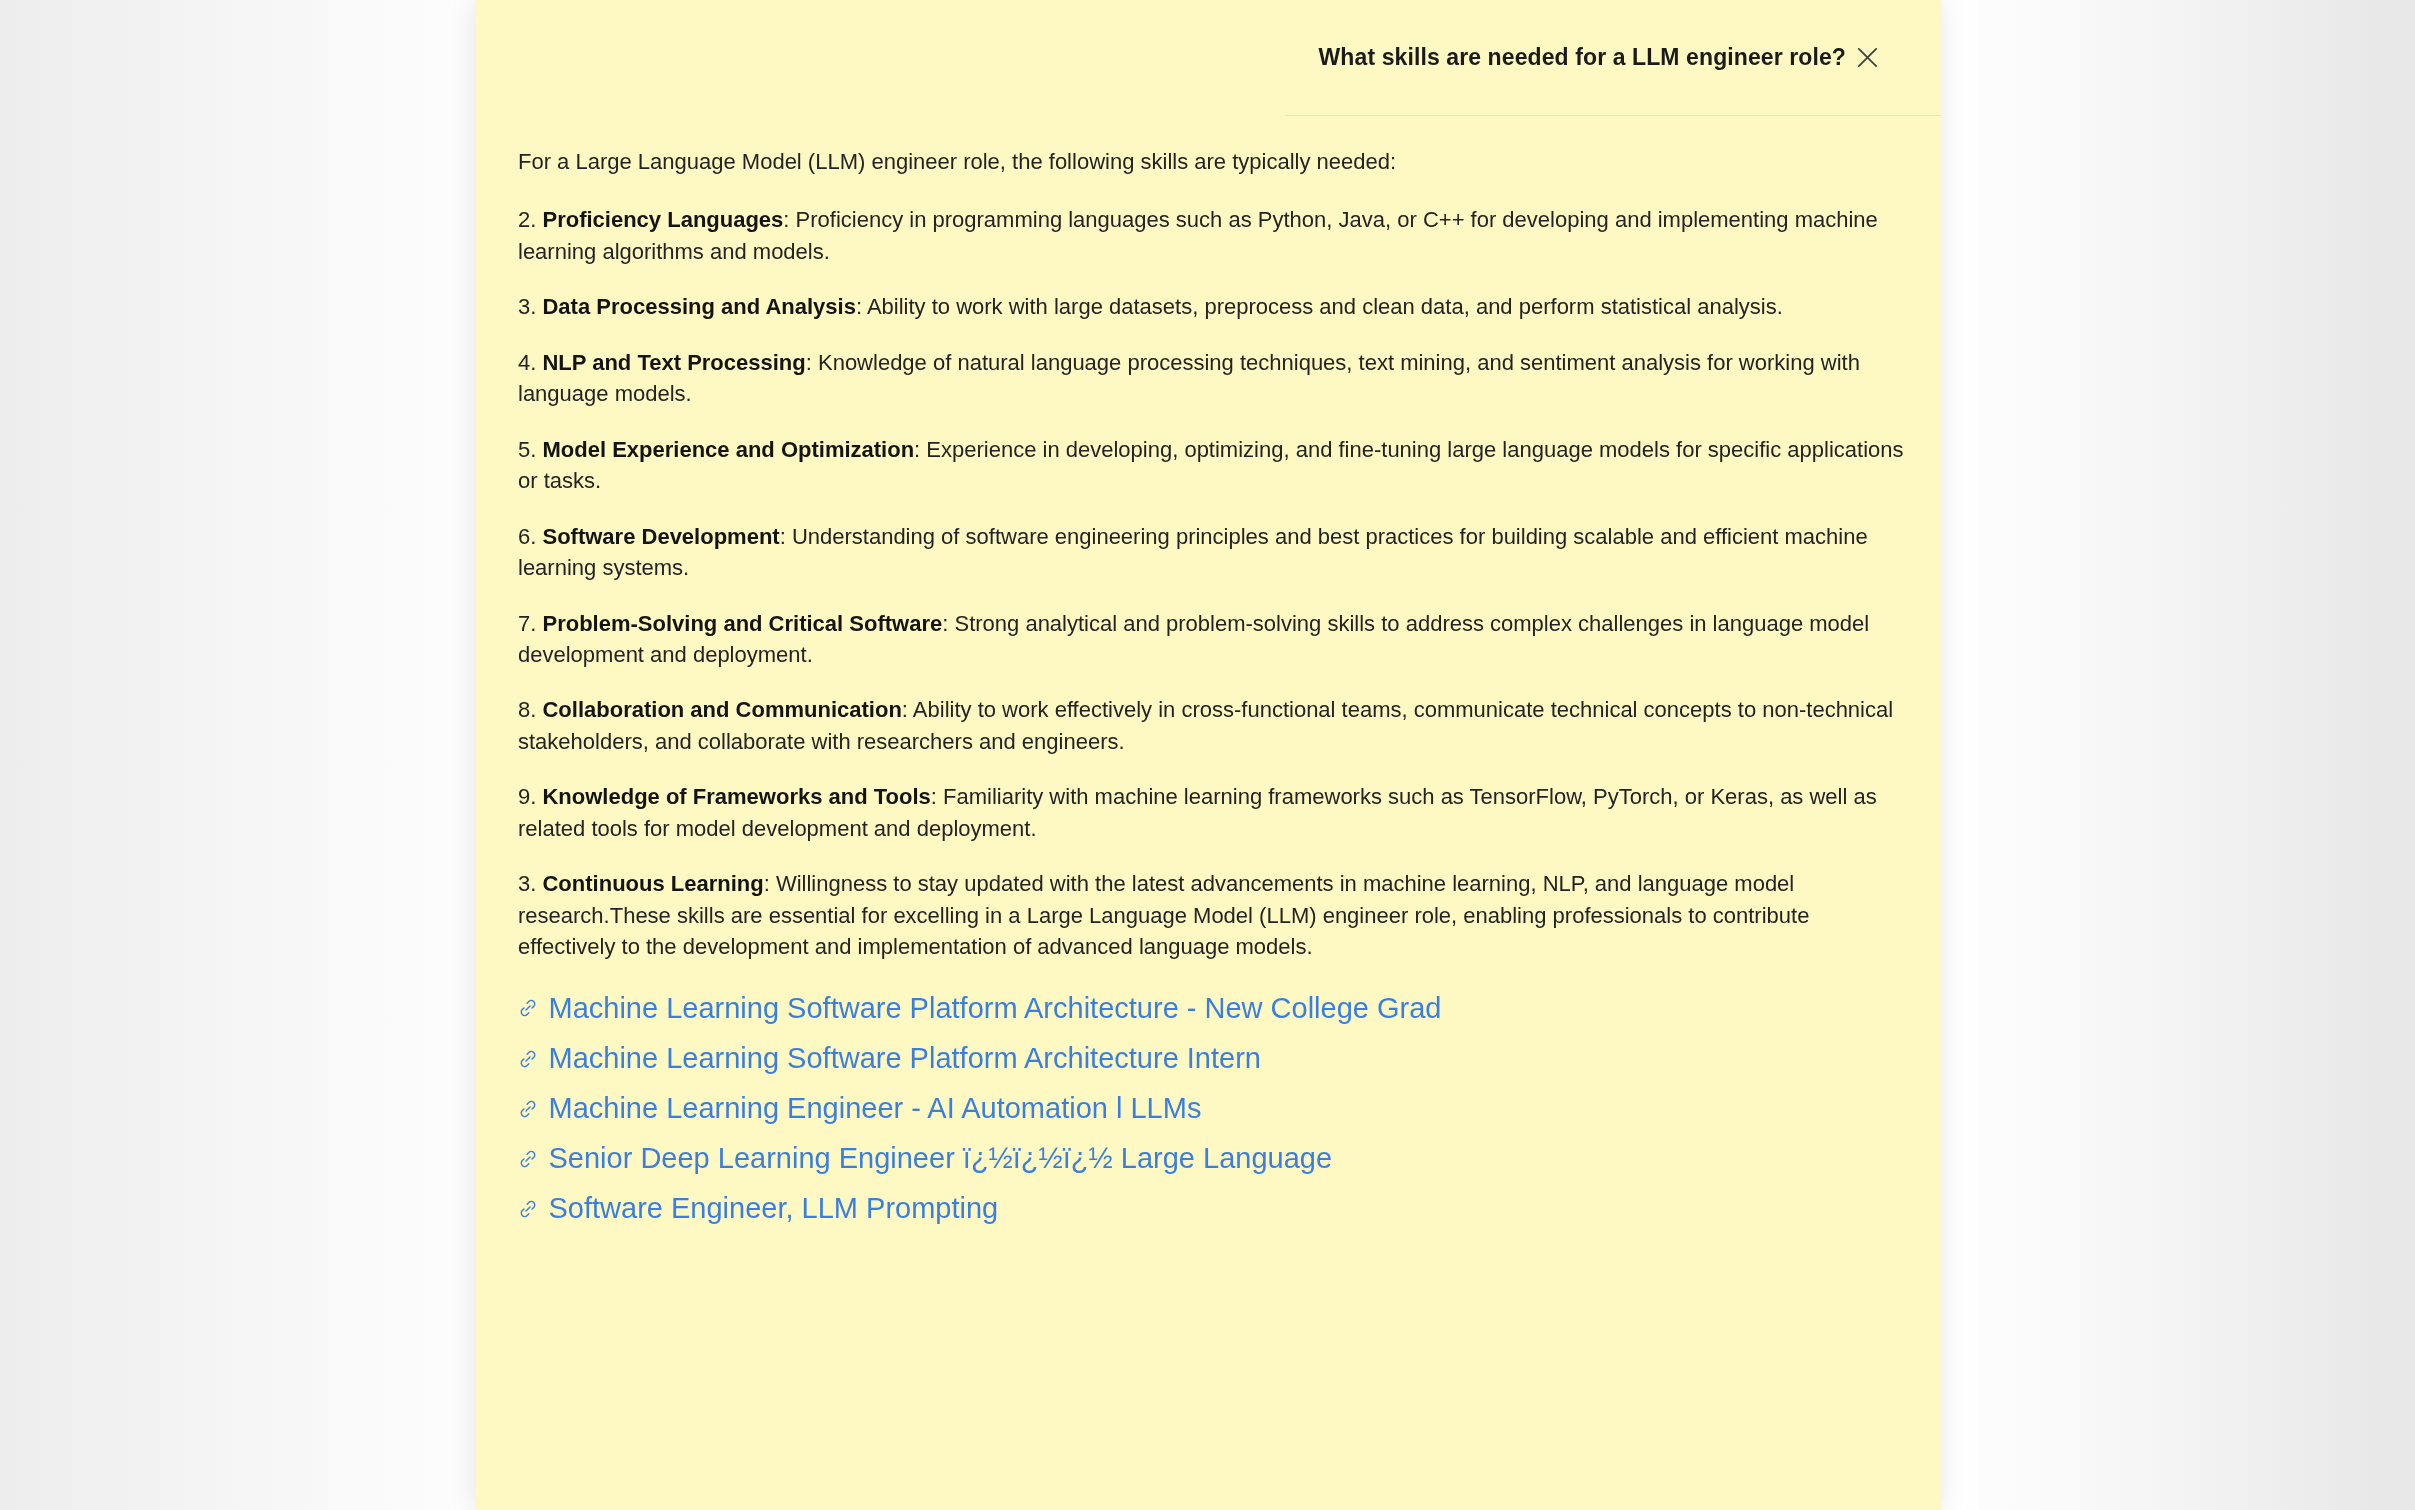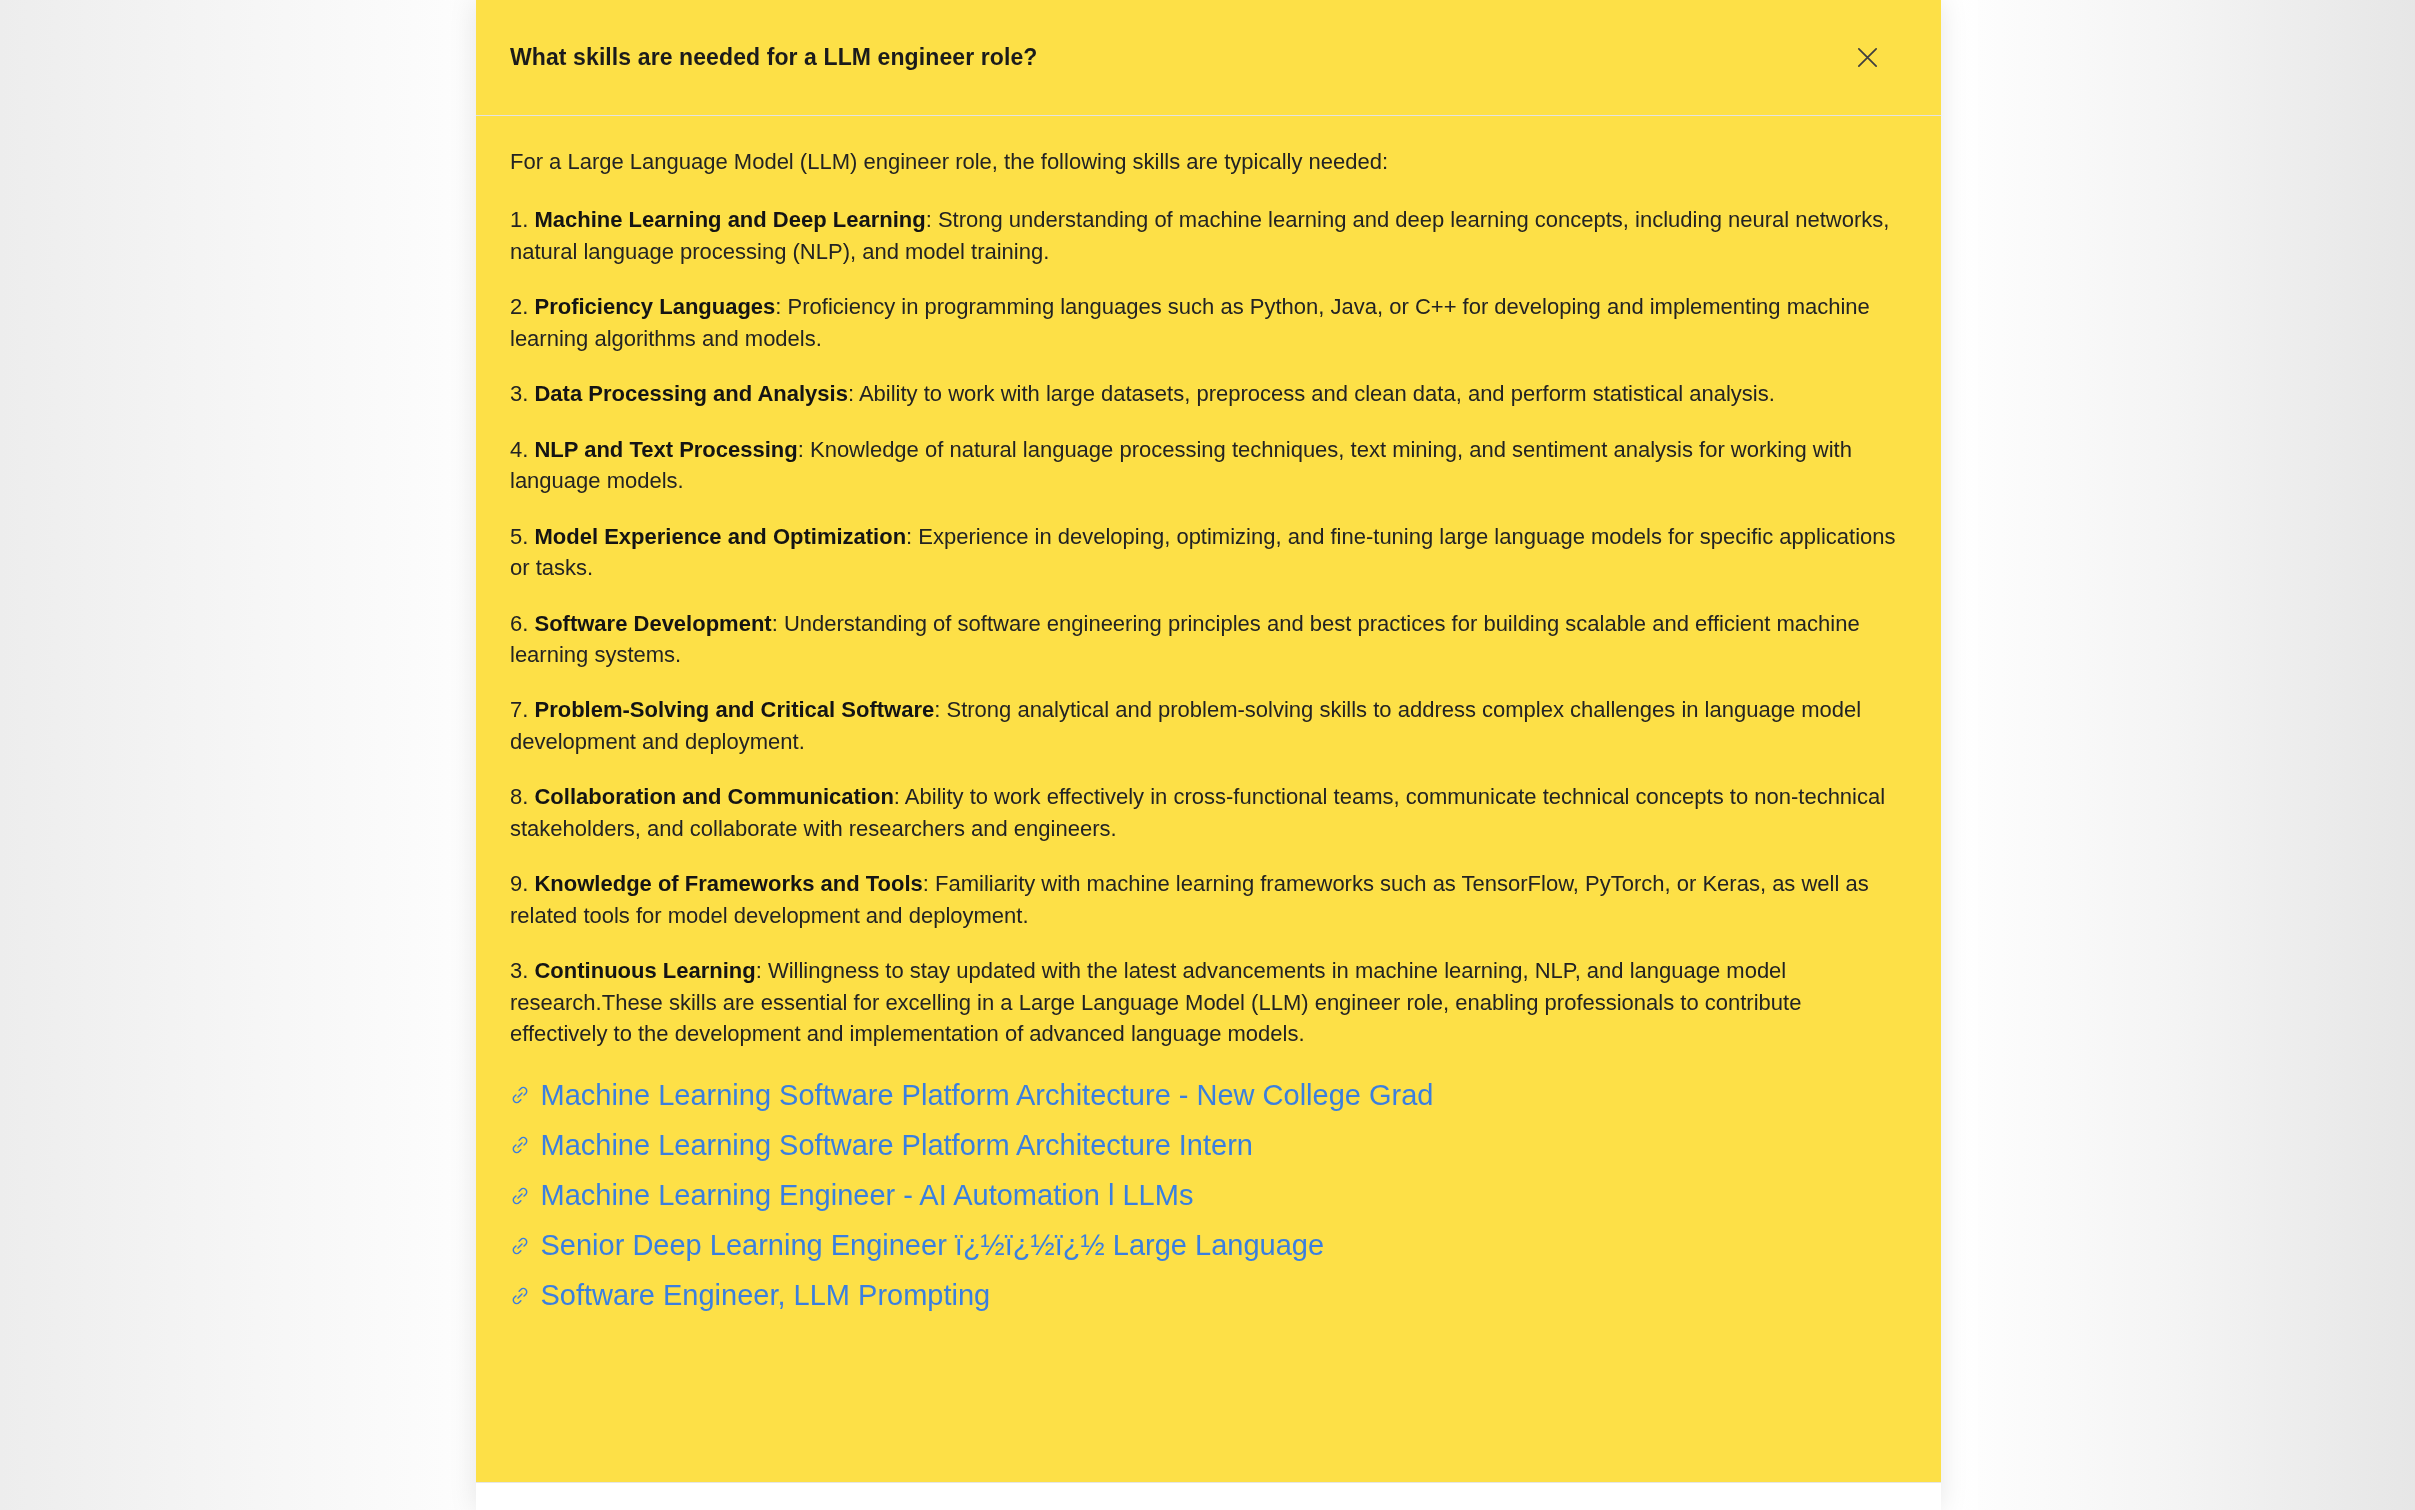--- a/index.html
+++ b/index.html
@@ -32,25 +32,26 @@
     background: linear-gradient(270deg, #e6e6e6 0%, #f4f4f4 55%, #fdfdfd 100%);
   }
 
   
   .modal {
     position: absolute;
     left: 476px;
     top: 0px;
     width: 1465px;
     height: 1510px;
-    background: #fde047;
+    background: #fef9c3;
     box-shadow: 0 0 27px rgba(0,0,0,0.10);
     display: flex;
     flex-direction: column;
     box-sizing: border-box;
+    align-items: flex-end;
   }
 
   .modal-header {
     height: 116px;
     min-height: 116px;
     border-bottom: 1px solid #e3e3e3;
     display: flex;
     align-items: center;
     justify-content: space-between;
     padding: 0 53px 0 34px;
@@ -146,24 +147,20 @@
       <svg width="25" height="25" viewBox="0 0 26 26" fill="none" xmlns="http://www.w3.org/2000/svg">
         <path d="M4 4 L22 22 M22 4 L4 22" stroke="#3f3f3f" stroke-width="1.8" stroke-linecap="round"></path>
       </svg>
     </button>
   </div>
 
   <div class="modal-body">
 
     <p class="para intro">For a Large Language Model (LLM) engineer role, the following skills are typically needed:</p>
 
-    <p class="para">
-      <span>1.</span>
-      <span class="b">Machine Learning and Deep Learning</span><span>: Strong understanding of machine learning and deep learning concepts, including neural networks, natural language processing (NLP), and model training.</span>
-    </p>
 
     <p class="para">
       <span>2.</span>
       <span class="b">Proficiency Languages</span><span>: Proficiency in programming languages such as Python, Java, or C++ for developing and implementing machine learning algorithms and models.</span>
     </p>
 
     <p class="para">
       <span>3.</span>
       <span class="b">Data Processing and Analysis</span><span>: Ability to work with large datasets, preprocess and clean data, and perform statistical analysis.</span>
     </p>

